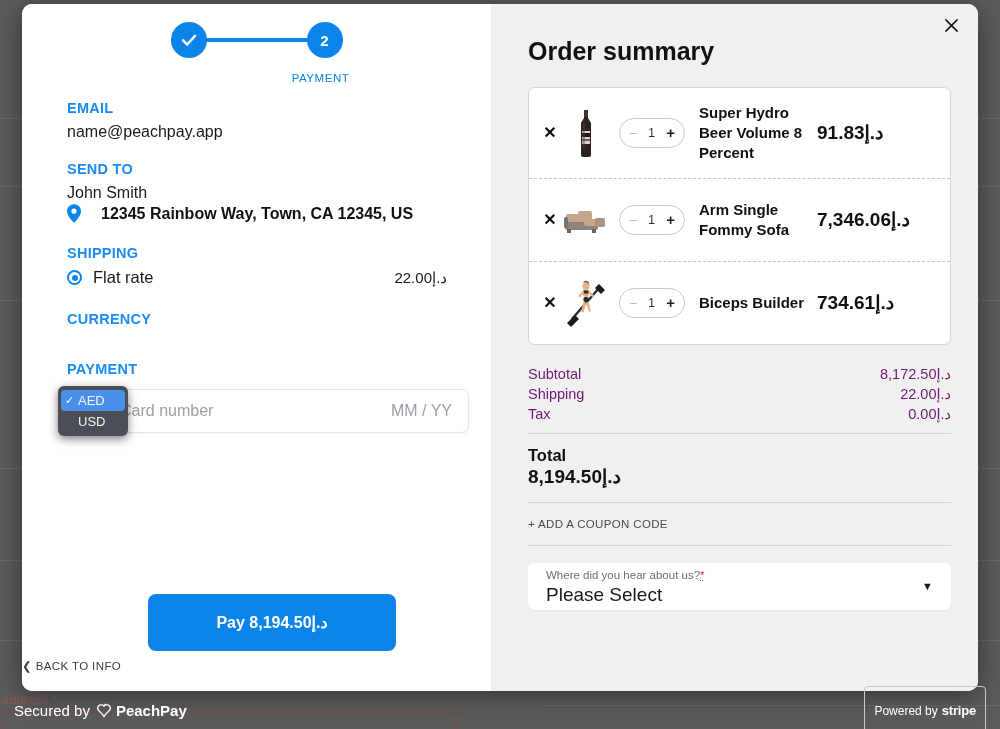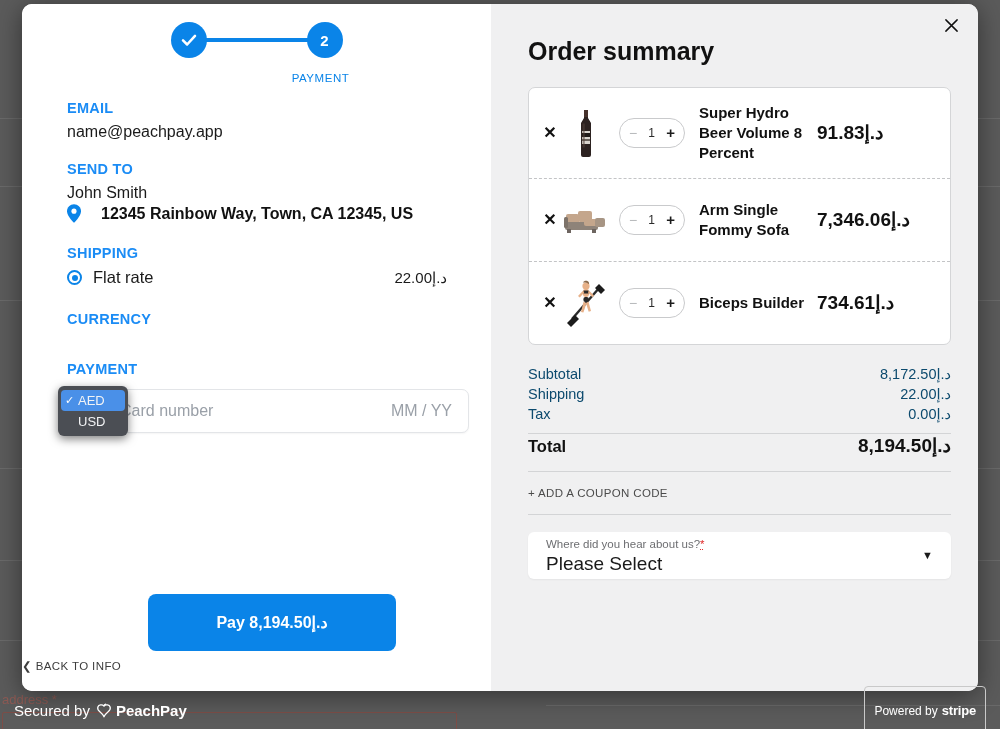--- a/index.html
+++ b/index.html
@@ -352,29 +352,31 @@
     text-align: right;
     white-space: nowrap;
   }
 
   
   #totals { margin-top: 19px; }
   .total-row {
     display: flex;
     justify-content: space-between;
     font-size: 14.5px;
-    color: #0c4a6e;
+    color: #701a75;
     padding: 2px 0;
   }
   #grand-total-row {
     display: flex;
     justify-content: space-between;
     align-items: baseline;
     border-top: 1px solid #d3d4d6;
     margin-top: 9px;
+    padding-top: 12px;
+    flex-direction: column;
   }
   #grand-total-label { font-size: 16.5px; font-weight: bold; color: #111; }
   #grand-total-value { font-size: 19px; font-weight: bold; color: #111; }
 
   
   #coupon-row {
     border-top: 1px solid #d3d4d6;
     border-bottom: 1px solid #d3d4d6;
     margin-top: 14px;
     padding: 15px 0;

